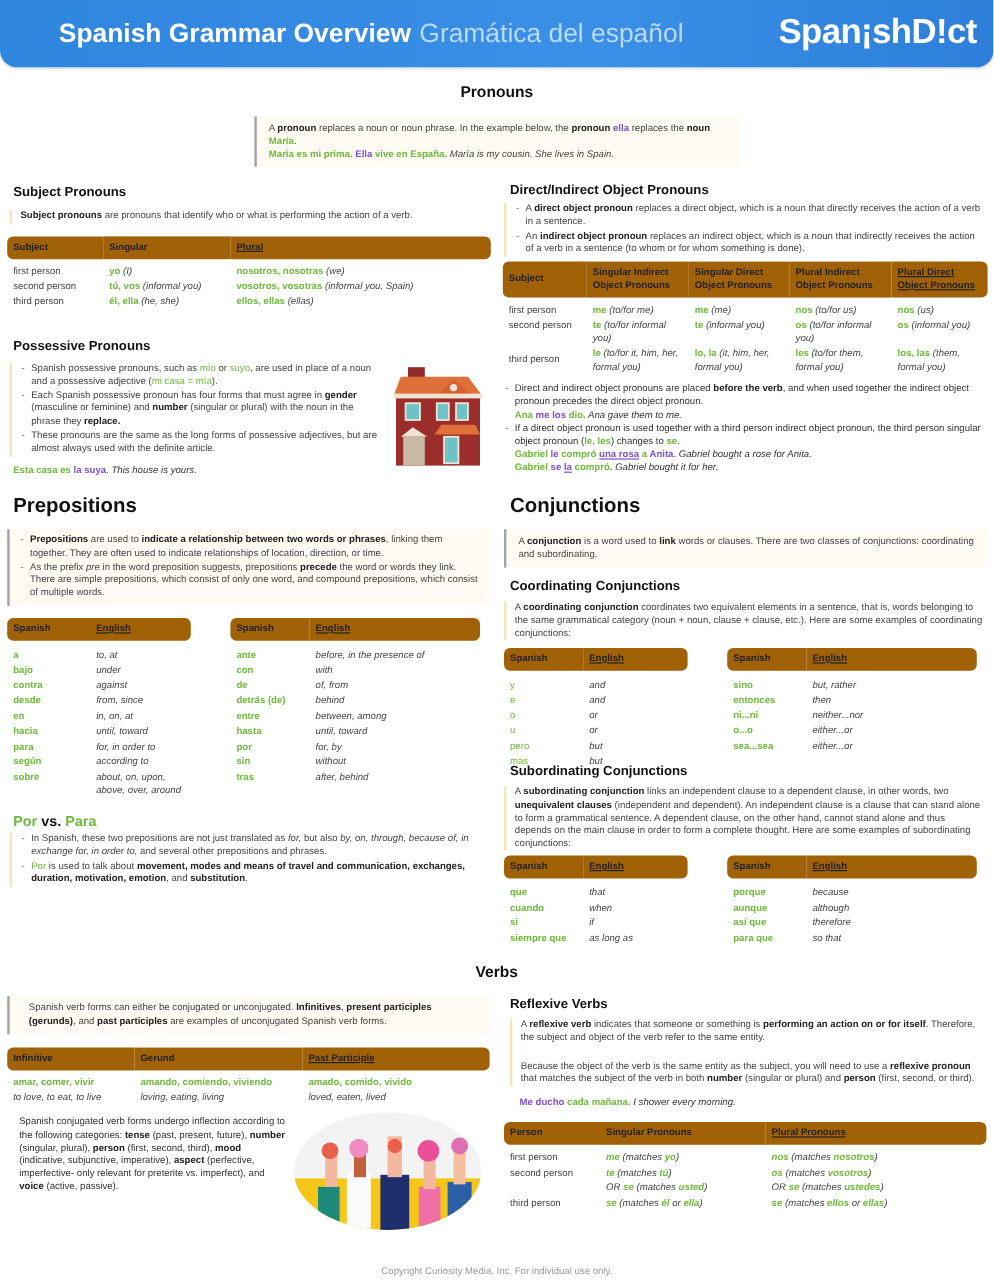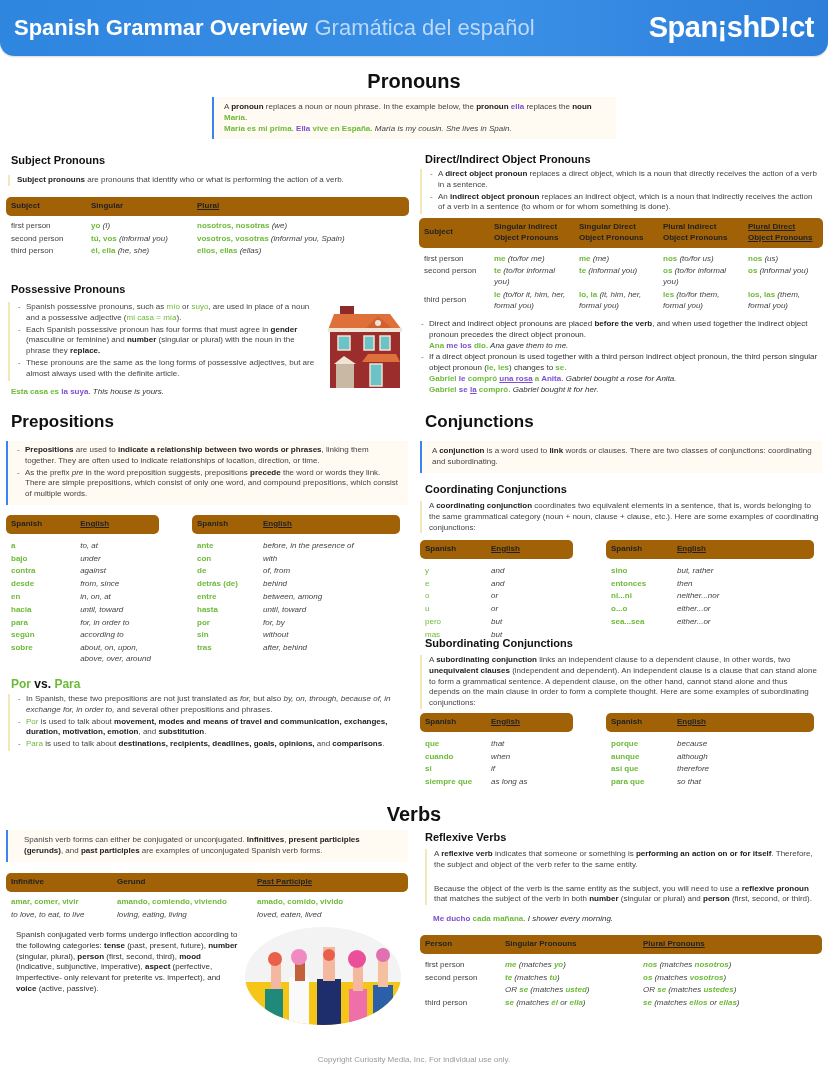--- a/index.html
+++ b/index.html
@@ -4,28 +4,28 @@
 <style>
   * { box-sizing: border-box; margin: 0; padding: 0; }
   html, body { width: 828px; height: 1071px; background: #ffffff; overflow: hidden; }
   body { font-family: "Liberation Sans", sans-serif; color: #333; font-size: 8px; line-height: 1.35; position: relative; }
   .header {
     position: absolute; left: 0; top: 0; width: 828px; height: 56px;
     background: linear-gradient(90deg, #2f86de 0%, #3a8fe6 60%, #2d7fda 100%);
     border-radius: 0 0 14px 14px; display: flex; align-items: center; padding: 0 14px;
     box-shadow: 0 1px 2px rgba(0,0,0,0.15);
   }
-  .header .t1 { font-size: 22px; font-weight: bold; color: #fff; white-space: nowrap; }
+  .header .t1 { font-size: 22px; font-weight: bold; color: #fff; white-space: nowrap; margin-left: 35px; }
   .header .t2 { font-size: 22px; color: #bcd9f7; margin-left: 7px; white-space: nowrap; }
   .header .logo { margin-left: auto; font-size: 29px; font-weight: bold; color: #fff; letter-spacing: -0.5px; white-space: nowrap; }
   .abs { position: absolute; }
-  .h1c { font-size: 20px; font-weight: bold; color: #111; text-align: center; }
+  .h1c { font-size: 13px; font-weight: bold; color: #111; text-align: center; }
   .h1l { font-size: 17px; font-weight: bold; color: #111; }
   .h2 { font-size: 11px; font-weight: bold; color: #111; }
-  .note { background: #fffaf2; border-left: 2px solid #3b82f6; padding: 5px 10px; font-size: 8px; color: #444; }
+  .note { background: #fffaf2; border-left: 2px solid #a3a3a3; padding: 5px 10px; font-size: 8px; color: #444; }
   .bar { border-left: 2px solid #f2e7b8; padding-left: 7px; font-size: 8px; color: #444; }
   .g { color: #6dba3a; font-weight: bold; }
   .gn { color: #6dba3a; }
   .p { color: #7b4fd0; font-weight: bold; }
   .i { font-style: italic; }
   b { color: #222; }
   table { border-collapse: collapse; font-size: 8px; }
   th { text-align: left; font-weight: bold; color: #222; background: #a16207; padding: 4px 5px; vertical-align: middle; }
   td { padding: 1px 5px; vertical-align: top; color: #444; }
   ul.dash { list-style: none; }
@@ -275,21 +275,20 @@
         <td class="i">after, behind</td>
       </tr>
   </tbody>
 </table>
 
 <div class="abs h2" style="left:11px;top:676px;font-size:12px;"><span class="gn">Por</span><span> vs. </span><span class="gn">Para</span></div>
 <div class="abs bar" style="left:8px;top:694px;width:398px;">
   <ul class="dash">
     <li><span>In Spanish, these two prepositions are not just translated as </span><span class="i">for,</span><span> but also </span><span class="i">by, on, through, because of, in exchange for, in order to,</span><span> and several other prepositions and phrases.</span></li>
     <li><span class="gn">Por</span><span> is used to talk about </span><b>movement, modes and means of travel and communication, exchanges, duration, motivation, emotion</b><span>, and </span><b>substitution</b><span>.</span></li>
-    <li><span class="gn">Para</span><span> is used to talk about </span><b>destinations, recipients, deadlines, goals, opinions,</b><span> and </span><b>comparisons</b><span>.</span></li>
   </ul>
 </div>
 
 <div class="abs h1l" style="left:425px;top:411px;">Conjunctions</div>
 <div class="abs note" style="left:420px;top:441px;width:402px;"><span>A </span><b>conjunction</b><span> is a word used to </span><b>link</b><span> words or clauses. There are two classes of conjunctions: coordinating and subordinating.</span></div>
 <div class="abs h2" style="left:425px;top:482px;">Coordinating Conjunctions</div>
 <div class="abs bar" style="left:420px;top:501px;width:400px;"><span>A </span><b>coordinating conjunction</b><span> coordinates two equivalent elements in a sentence, that is, words belonging to the same grammatical category (noun + noun, clause + clause, etc.). Here are some examples of coordinating conjunctions:</span></div>
 <table class="abs thead-round" style="left:420px;top:540px;width:153px;">
   <thead>
       <tr>

